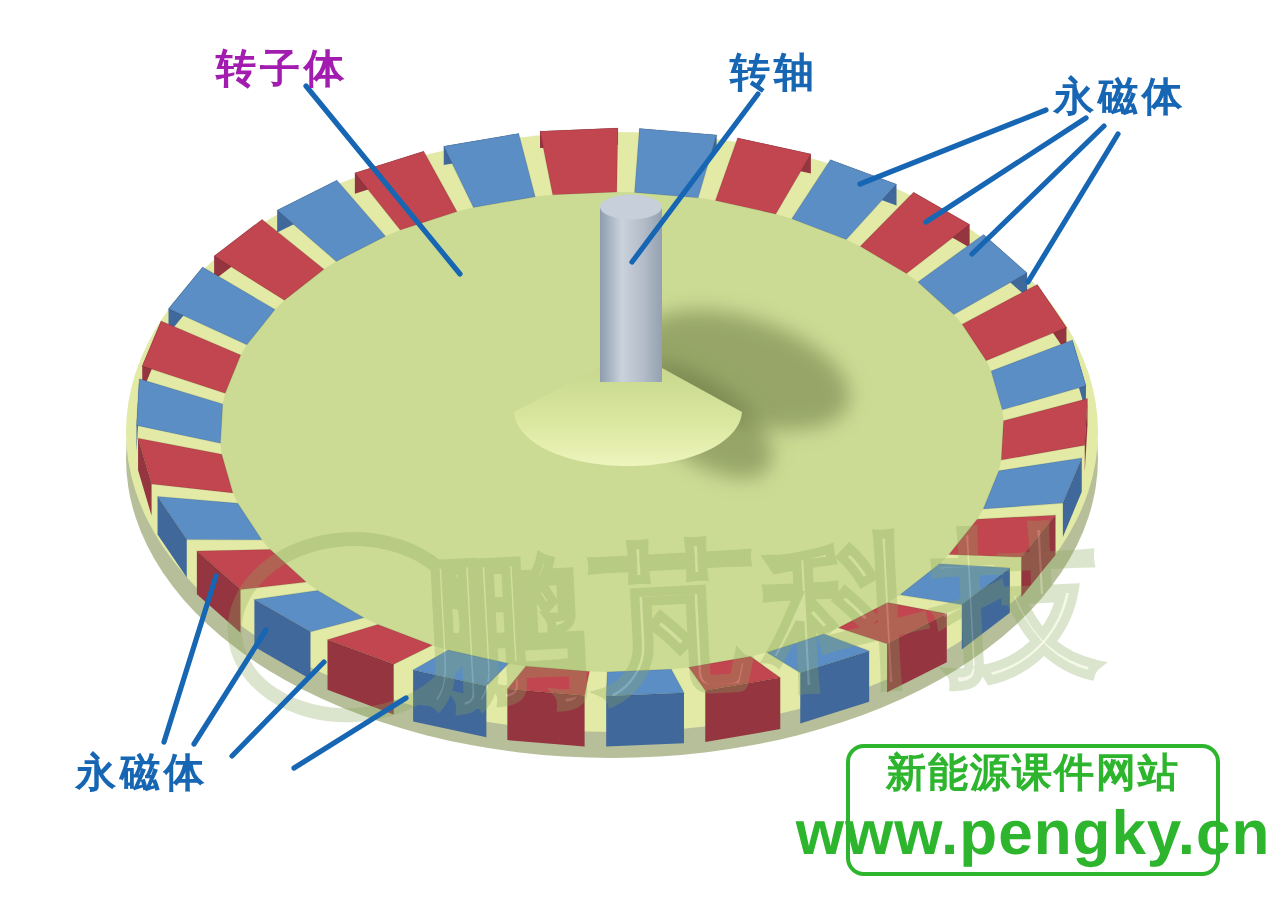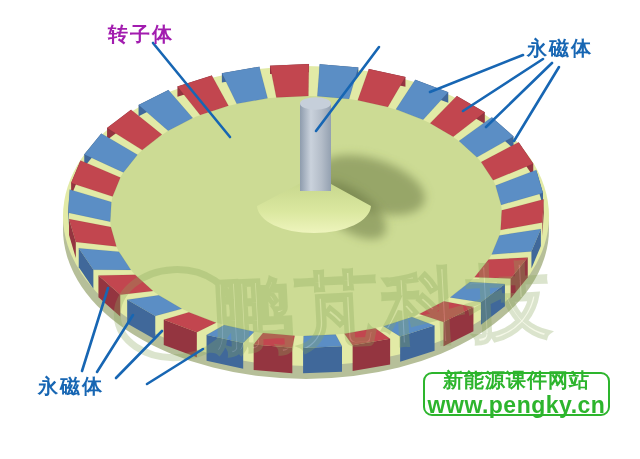--- a/index.html
+++ b/index.html
@@ -6,27 +6,27 @@
   #stage{
     position:relative;width:640px;height:459px;background:#ffffff;
     overflow:hidden;font-family:"Liberation Sans","DejaVu Sans",sans-serif;
   }
   #wheel-svg{position:absolute;left:0;top:0;}
   .callout{
     position:absolute;font-size:20px;font-weight:600;letter-spacing:2px;
     white-space:nowrap;user-select:none;
   }
   #badge{
-    position:absolute;left:423px;top:372px;width:187px;height:44px;
+    position:absolute;left:423px;top:372px;width:187px;height:66px;
     border:2px solid;border-radius:9px;box-sizing:border-box;
     display:flex;flex-direction:column;justify-content:center;align-items:center;
     font-weight:bold;line-height:1.15;
   }
   #badge .l1{font-size:20px;letter-spacing:1px;}
-  #badge .l2{font-size:23px;letter-spacing:0.5px;text-align:center;}
+  #badge .l2{font-size:31px;letter-spacing:0.5px;text-align:center;}
 </style>
 </head>
 <body>
 
 <div id="stage">
 
   <svg id="wheel-svg" width="640" height="459" viewBox="0 0 640 459">
 <defs>
   <linearGradient id="shaftGrad" x1="0" y1="0" x2="1" y2="0">
     <stop offset="0" stop-color="#8e9cad"></stop>
@@ -122,20 +122,21 @@
       <line x1="552" y1="63" x2="486" y2="127" stroke="#1766b3" stroke-width="2.6" stroke-linecap="round"></line>
       <line x1="559" y1="67" x2="514" y2="141" stroke="#1766b3" stroke-width="2.6" stroke-linecap="round"></line>
       <line x1="82" y1="371" x2="108" y2="288" stroke="#1766b3" stroke-width="2.6" stroke-linecap="round"></line>
       <line x1="97" y1="372" x2="133" y2="315" stroke="#1766b3" stroke-width="2.6" stroke-linecap="round"></line>
       <line x1="116" y1="378" x2="162" y2="331" stroke="#1766b3" stroke-width="2.6" stroke-linecap="round"></line>
       <line x1="147" y1="384" x2="203" y2="349" stroke="#1766b3" stroke-width="2.6" stroke-linecap="round"></line>
     </svg>
 
   <div class="callout" id="lbl-rotor" style="left: 108px; top: 21px; color: #a21caf;">转子体</div>
 
+  <div class="callout" id="lbl-shaft" style="left: 365px; top: 23px; color: rgb(23, 102, 179);">转轴</div>
 
   <div class="callout" id="lbl-pm-tr" style="left: 527px; top: 35px; color: rgb(23, 102, 179);">永磁体</div>
 
   <div class="callout" id="lbl-pm-bl" style="left: 38px; top: 373px; color: rgb(23, 102, 179);">永磁体</div>
 
   <div id="badge" style="color: rgb(45, 181, 45); border-color: rgb(45, 181, 45);">
     <div class="l1">新能源课件网站</div>
     <div class="l2">www.pengky.cn</div>
   </div>
 

